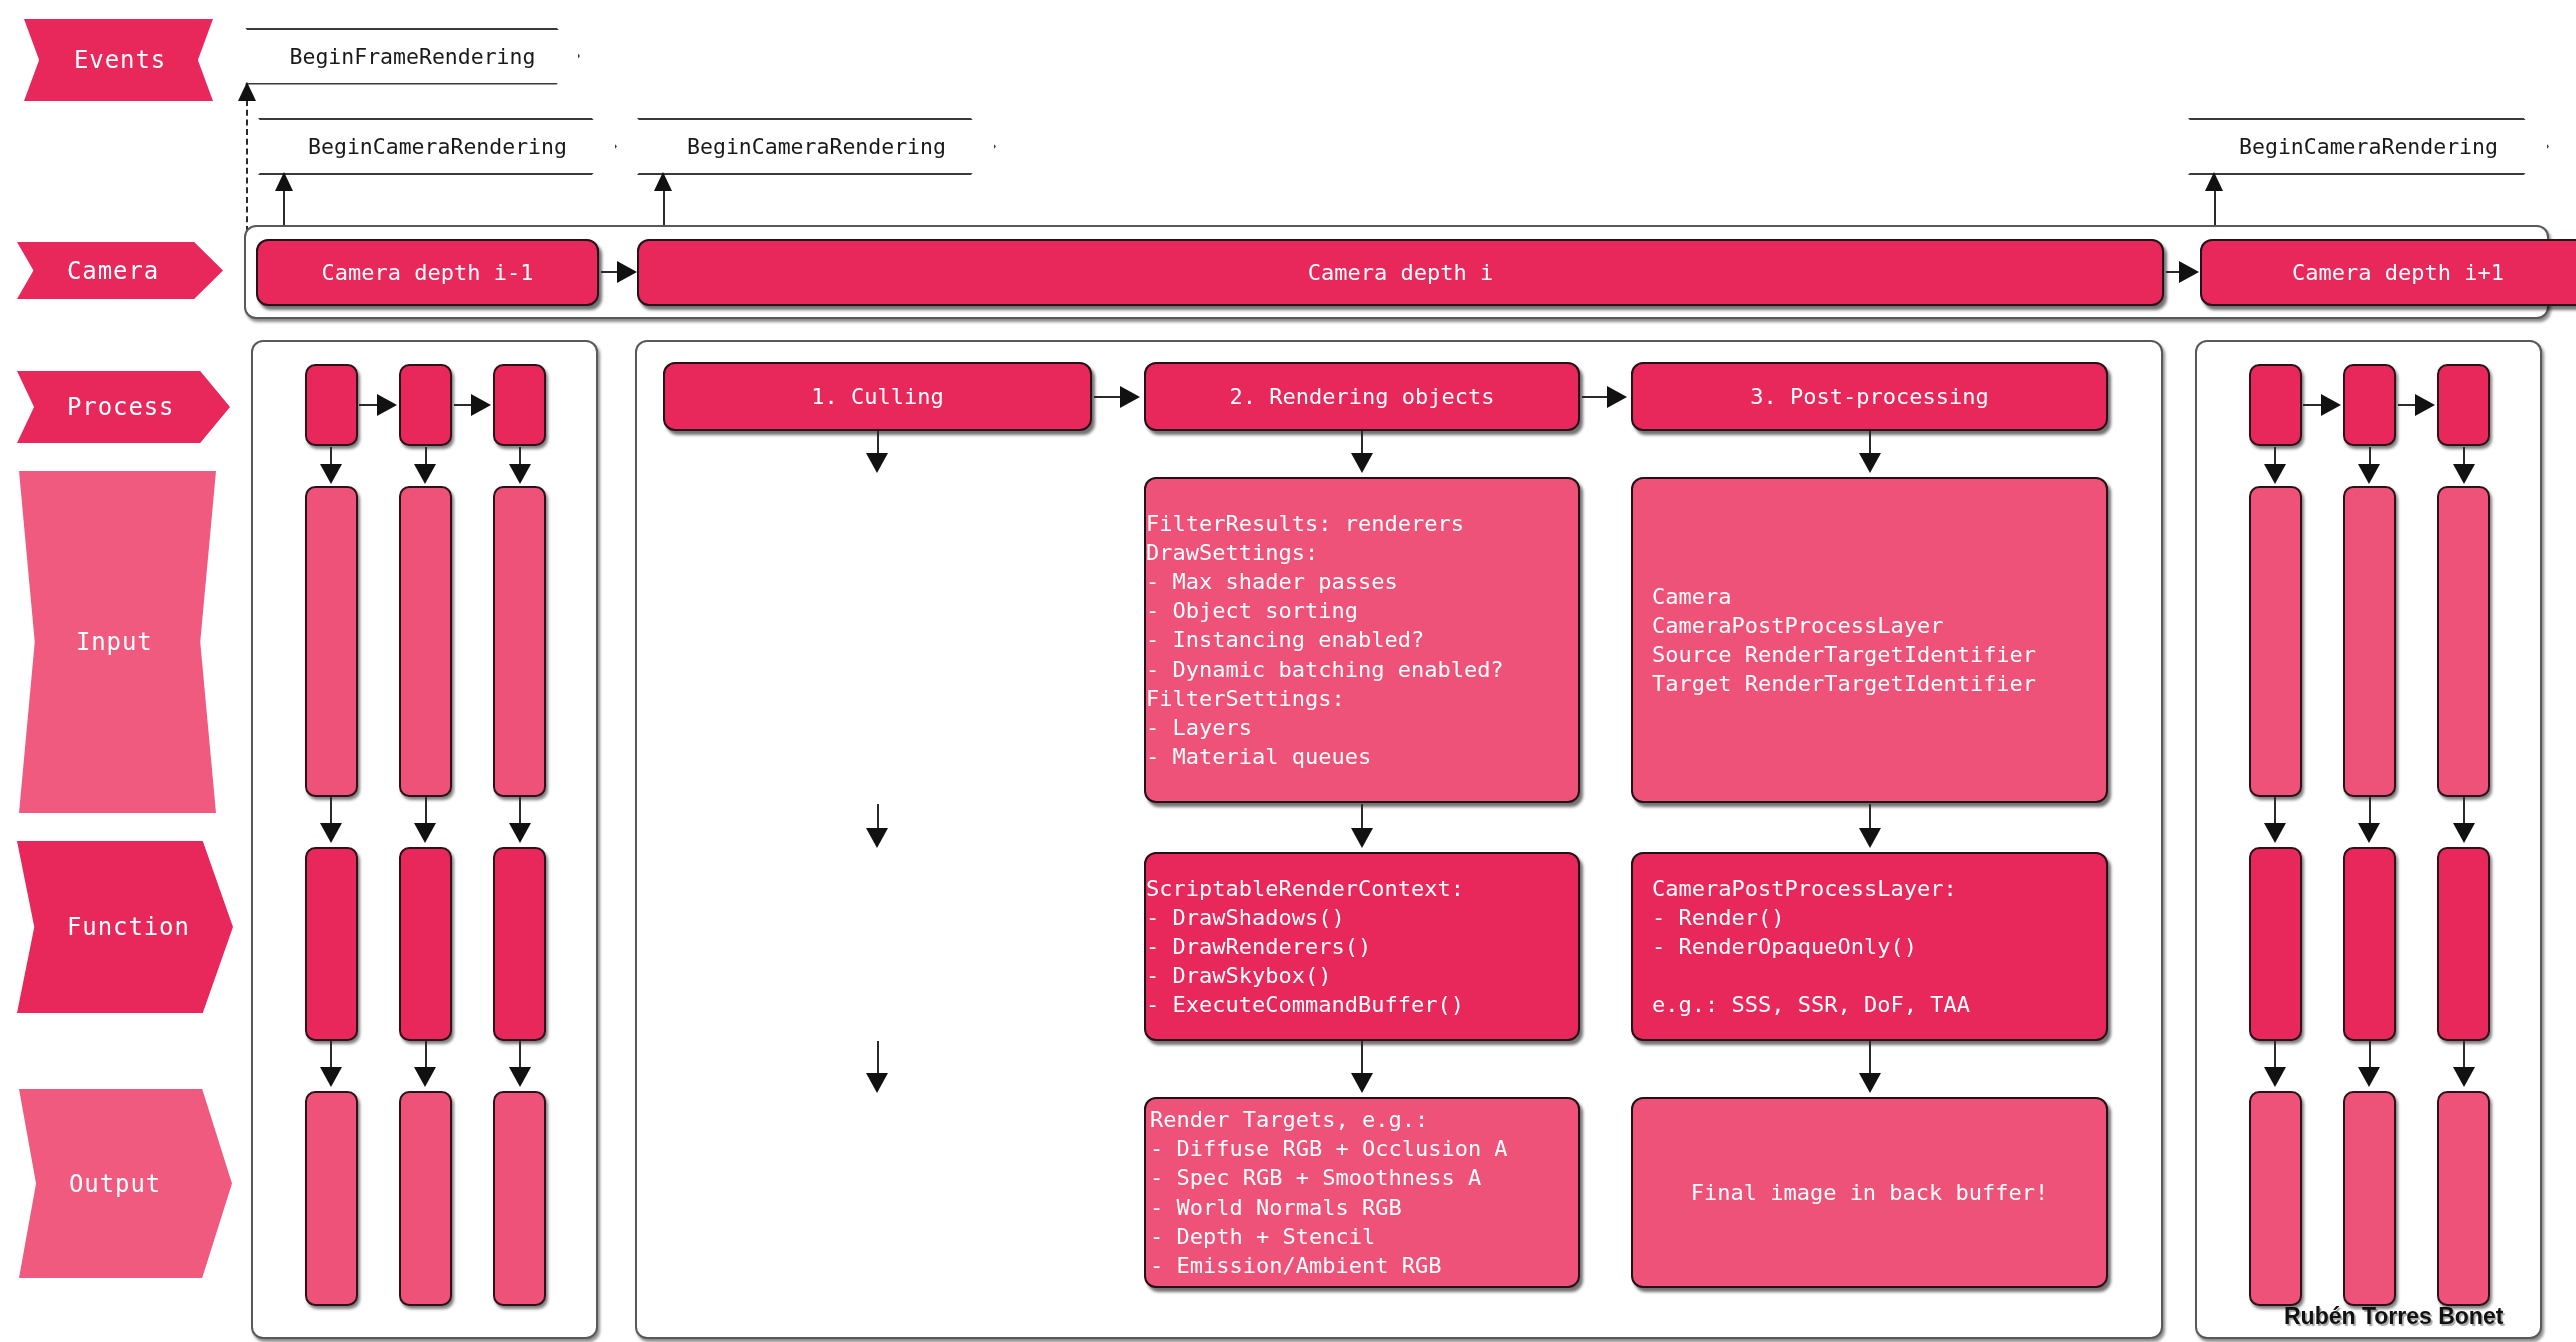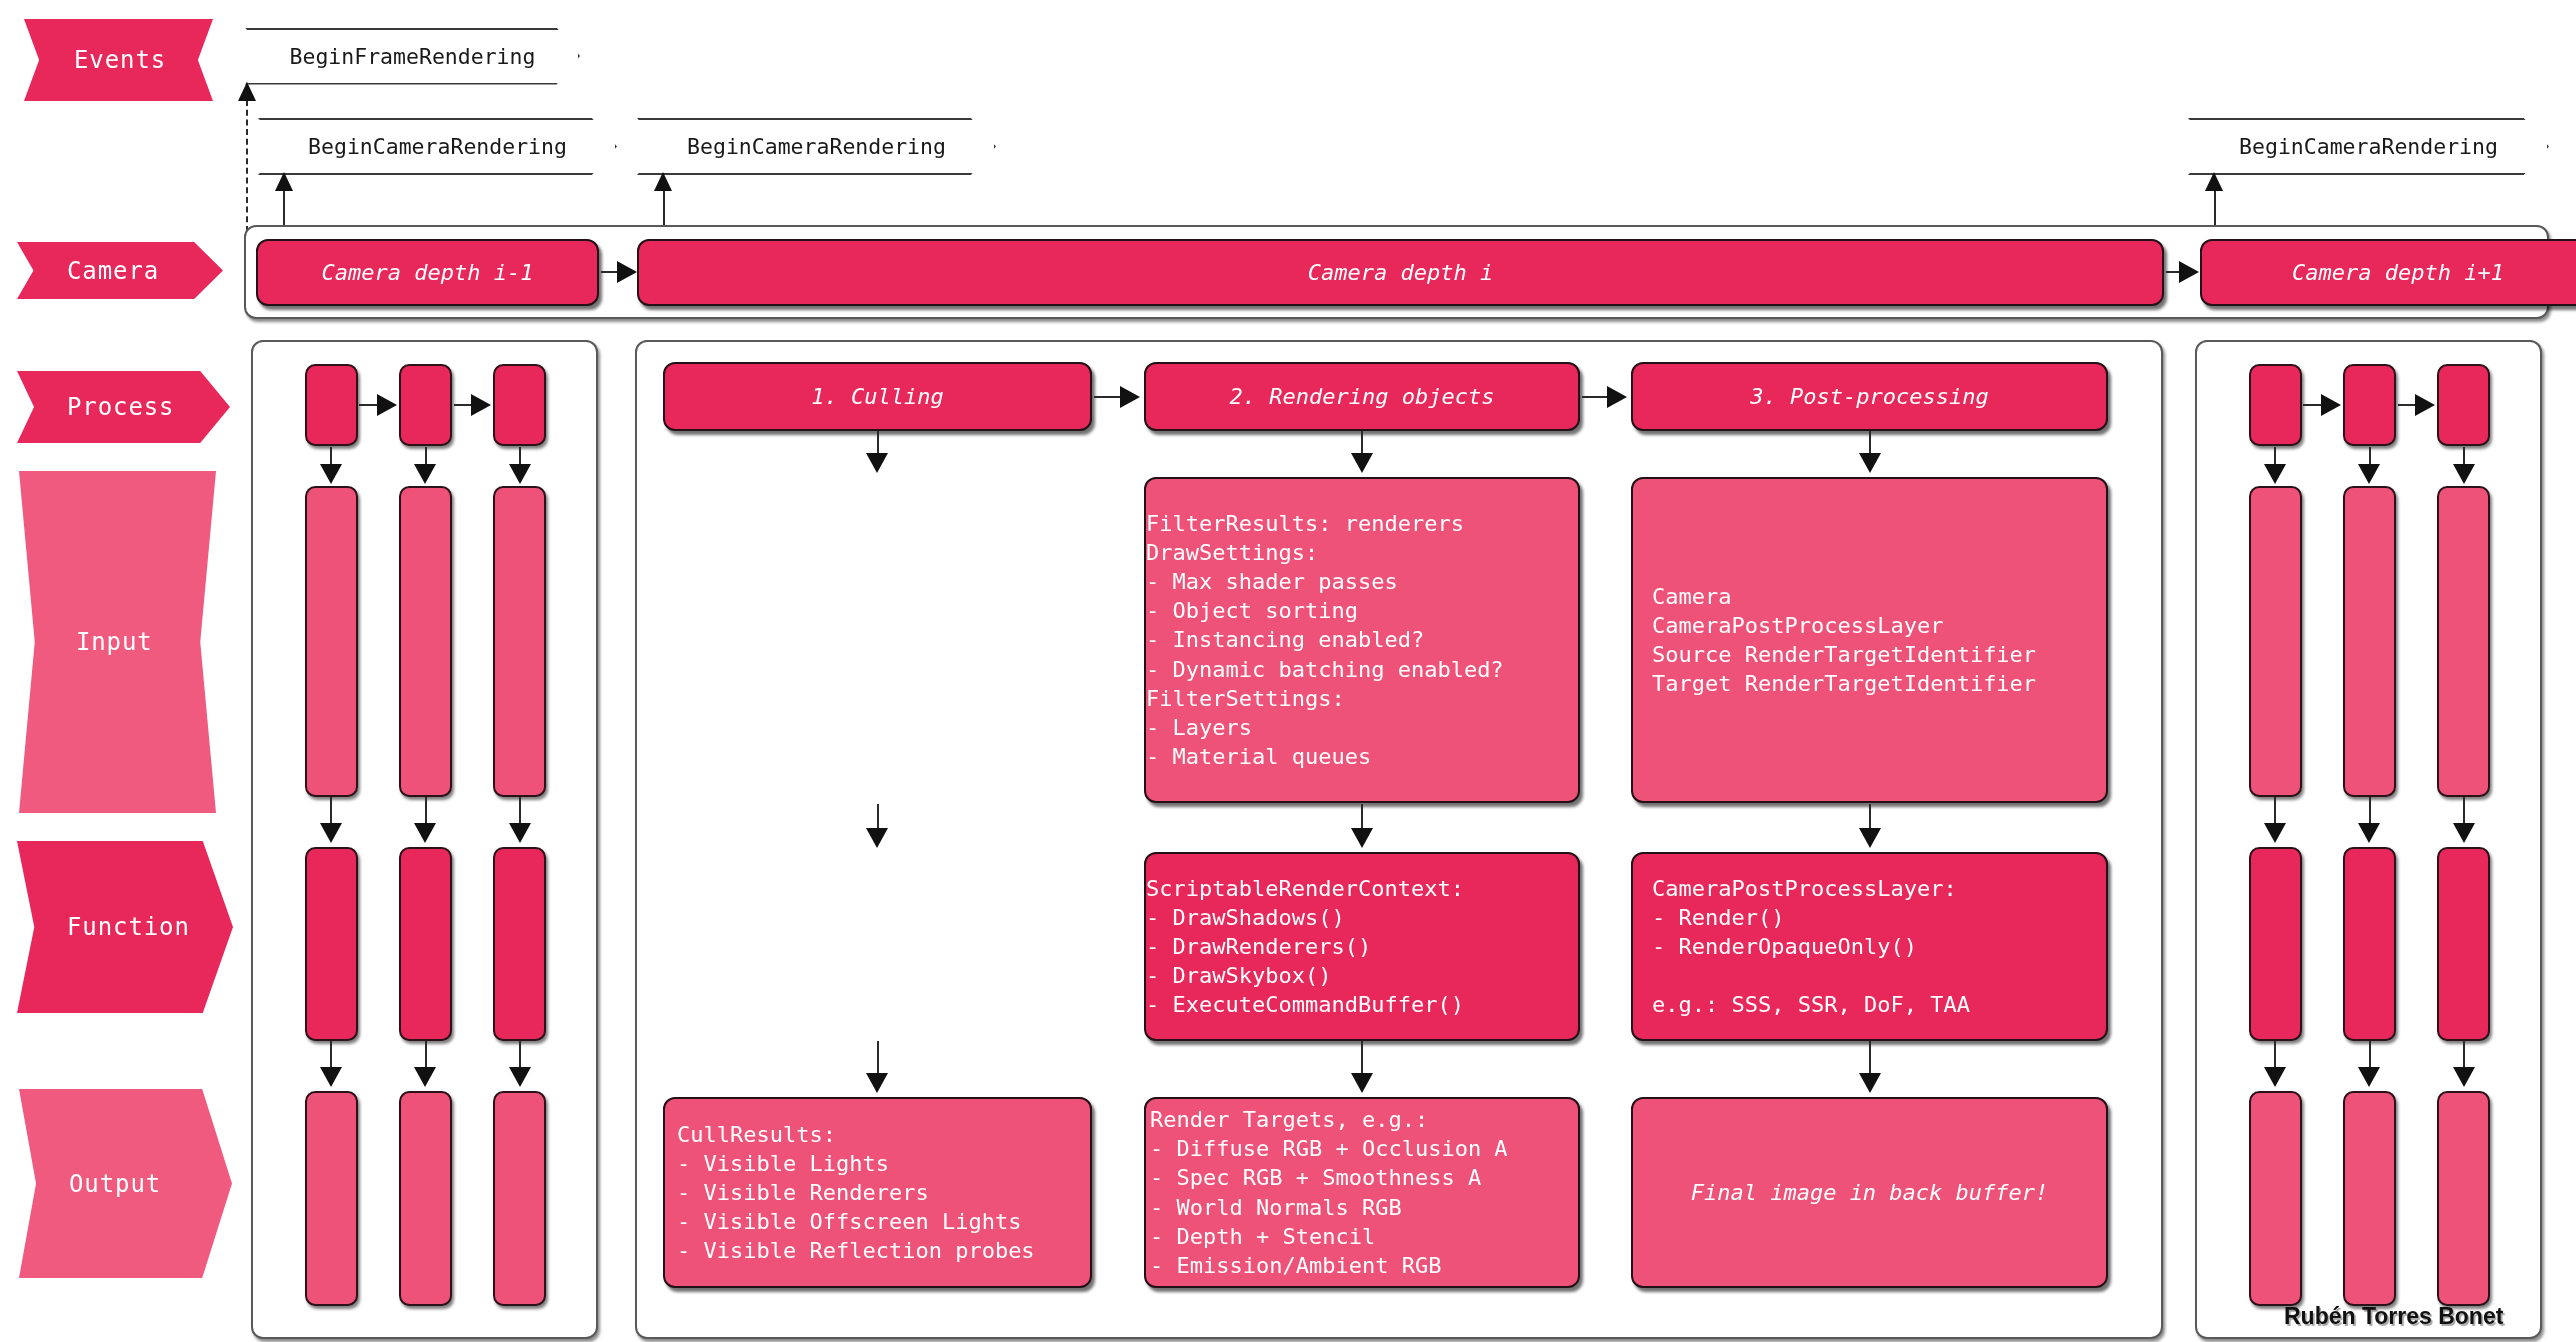--- a/index.html
+++ b/index.html
@@ -51,21 +51,21 @@
     display:flex;
   }
   .box.dark{background:#E8275A;}
   .box.light{background:#EF5278;}
   .box.center{align-items:center;justify-content:center;}
   .box .txt{
     white-space:pre;
     font-size:22px;
     line-height:1.32;
   }
-  .box.center .txt{text-align:left;font-style:italic;}
+  .box.center .txt{text-align:left;}
   .box.listbox{align-items:center;}
   .box.listbox .txt{padding-left:34px;}
 
   
   .frame{
     background:#ffffff;
     border:2.1px solid #595959;
     border-radius:12px;
     filter:drop-shadow(2.6px 3.4px 1.7px rgba(0,0,0,0.45));
   }
@@ -228,27 +228,20 @@
     <div class="abs vline" style="left:172px;top:699px;height:31px;"></div>
     <div class="abs arrowD" style="left:161px;top:725px;"></div>
     <div class="abs vline" style="left:266px;top:699px;height:31px;"></div>
     <div class="abs arrowD" style="left:256px;top:725px;"></div>
   </div>
 
   <div class="abs frame" style="left:635px;top:340px;width:1528px;height:999px;"></div>
 
   <div class="abs box dark center" style="left:663px;top:362px;width:429px;height:69px;">
     <span class="txt">1. Culling</span>
-  </div>
-  <div class="abs box light listbox" style="left:663px;top:1097px;width:429px;height:191px;">
-    <span class="txt" style="padding-left:12px">CullResults:
-- Visible Lights
-- Visible Renderers
-- Visible Offscreen Lights
-- Visible Reflection probes</span>
   </div>
 
   <div class="abs box dark center" style="left:1144px;top:362px;width:436px;height:69px;">
     <span class="txt">2. Rendering objects</span>
   </div>
   <div class="abs box light listbox" style="left:1144px;top:477px;width:436px;height:326px;">
     <span class="txt" style="padding-left:0px">FilterResults: renderers
 DrawSettings:
 - Max shader passes
 - Object sorting

